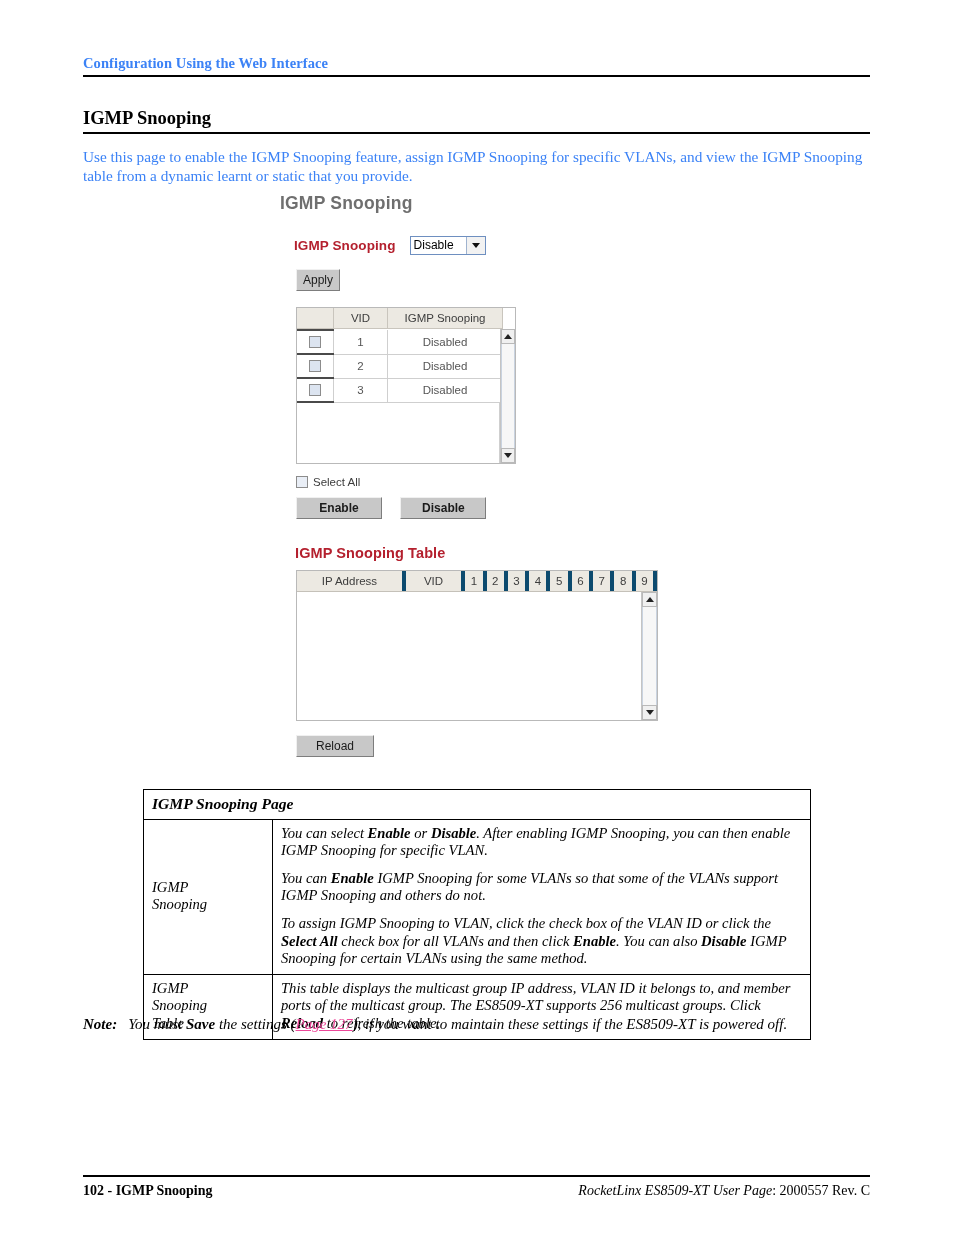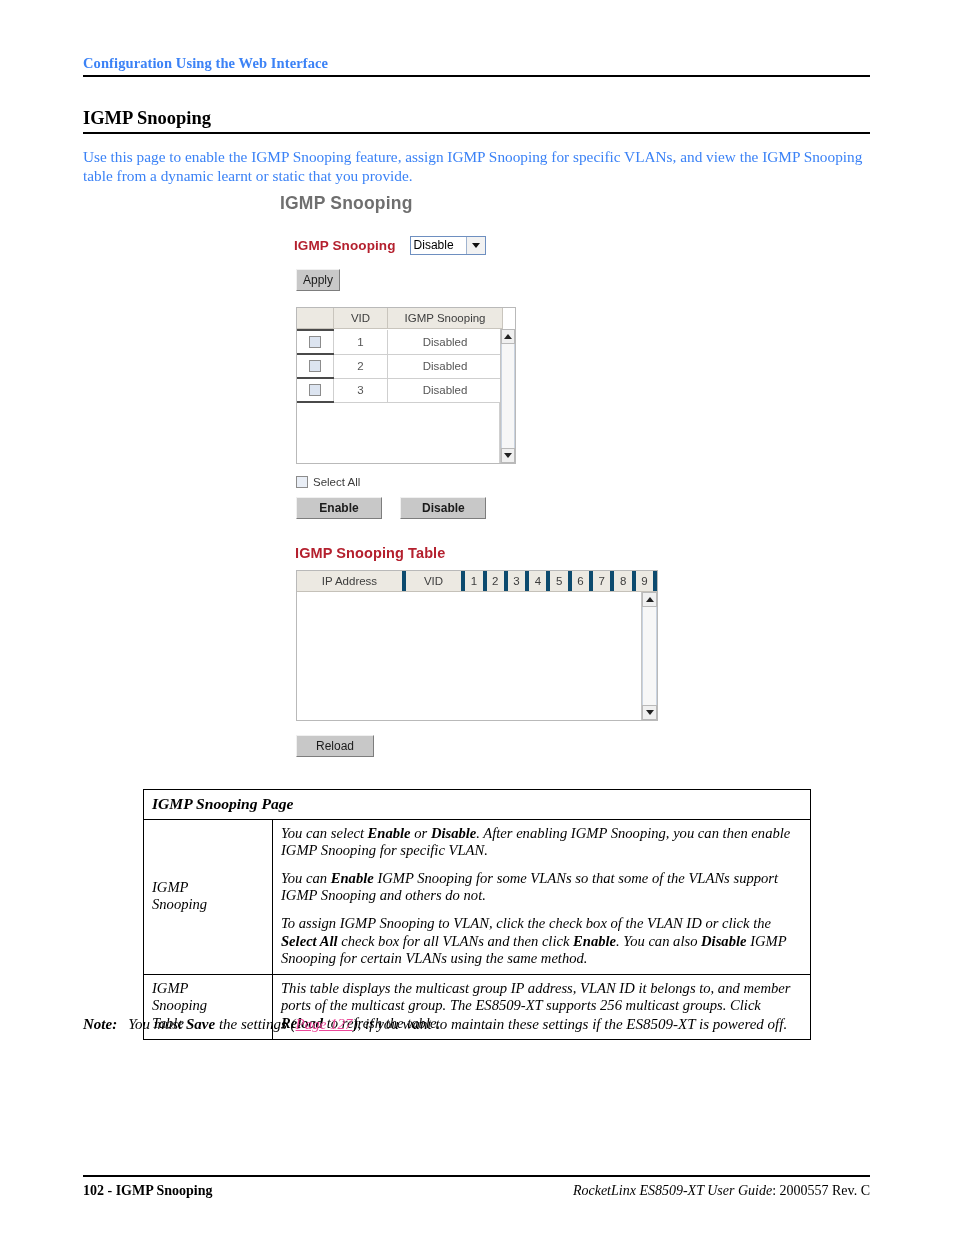--- a/index.html
+++ b/index.html
@@ -568,15 +568,15 @@
   </table>
 
 <div class="note">
   <span class="note-lbl">Note:</span><span>You must </span><b>Save</b><span> the settings (</span><a class="note-link" href="#">Page 127</a><span>), if you want to maintain these settings if the ES8509-XT is powered off.</span>
 </div>
 
 <div class="footer">
   <div class="footer-rule"></div>
   <div class="footer-row">
     <span class="footer-left">102 - IGMP Snooping</span>
-    <span class="footer-right"><span class="ital">RocketLinx ES8509-XT User Guide</span><span>: 2000557 Rev. C</span></span>
+    <span class="footer-right"><span class="ital">RocketLinx ES8509-XT User Page</span><span>: 2000557 Rev. C</span></span>
   </div>
 </div>
 
 </body></html>

